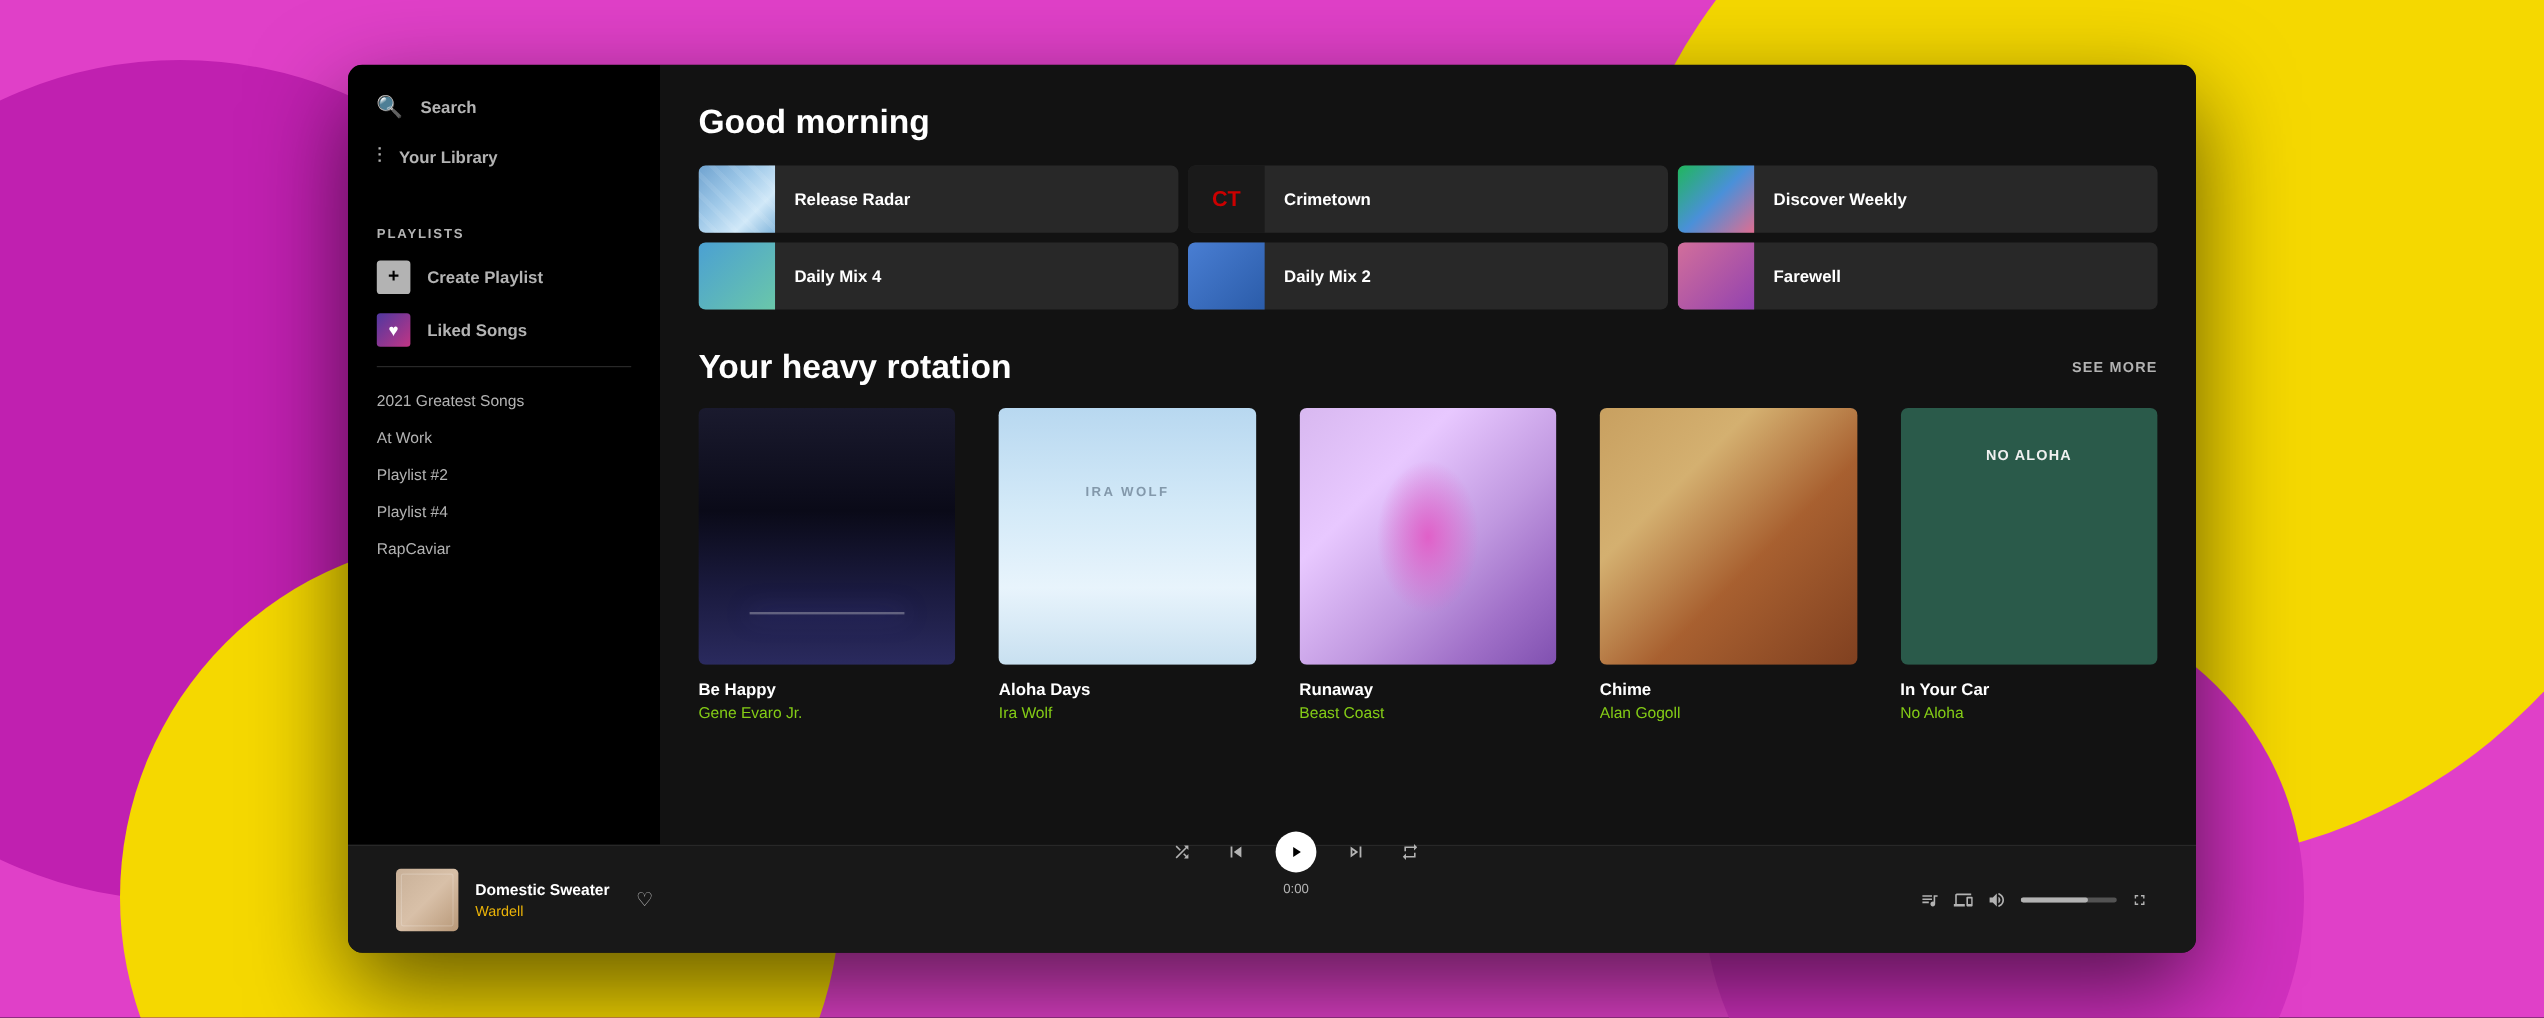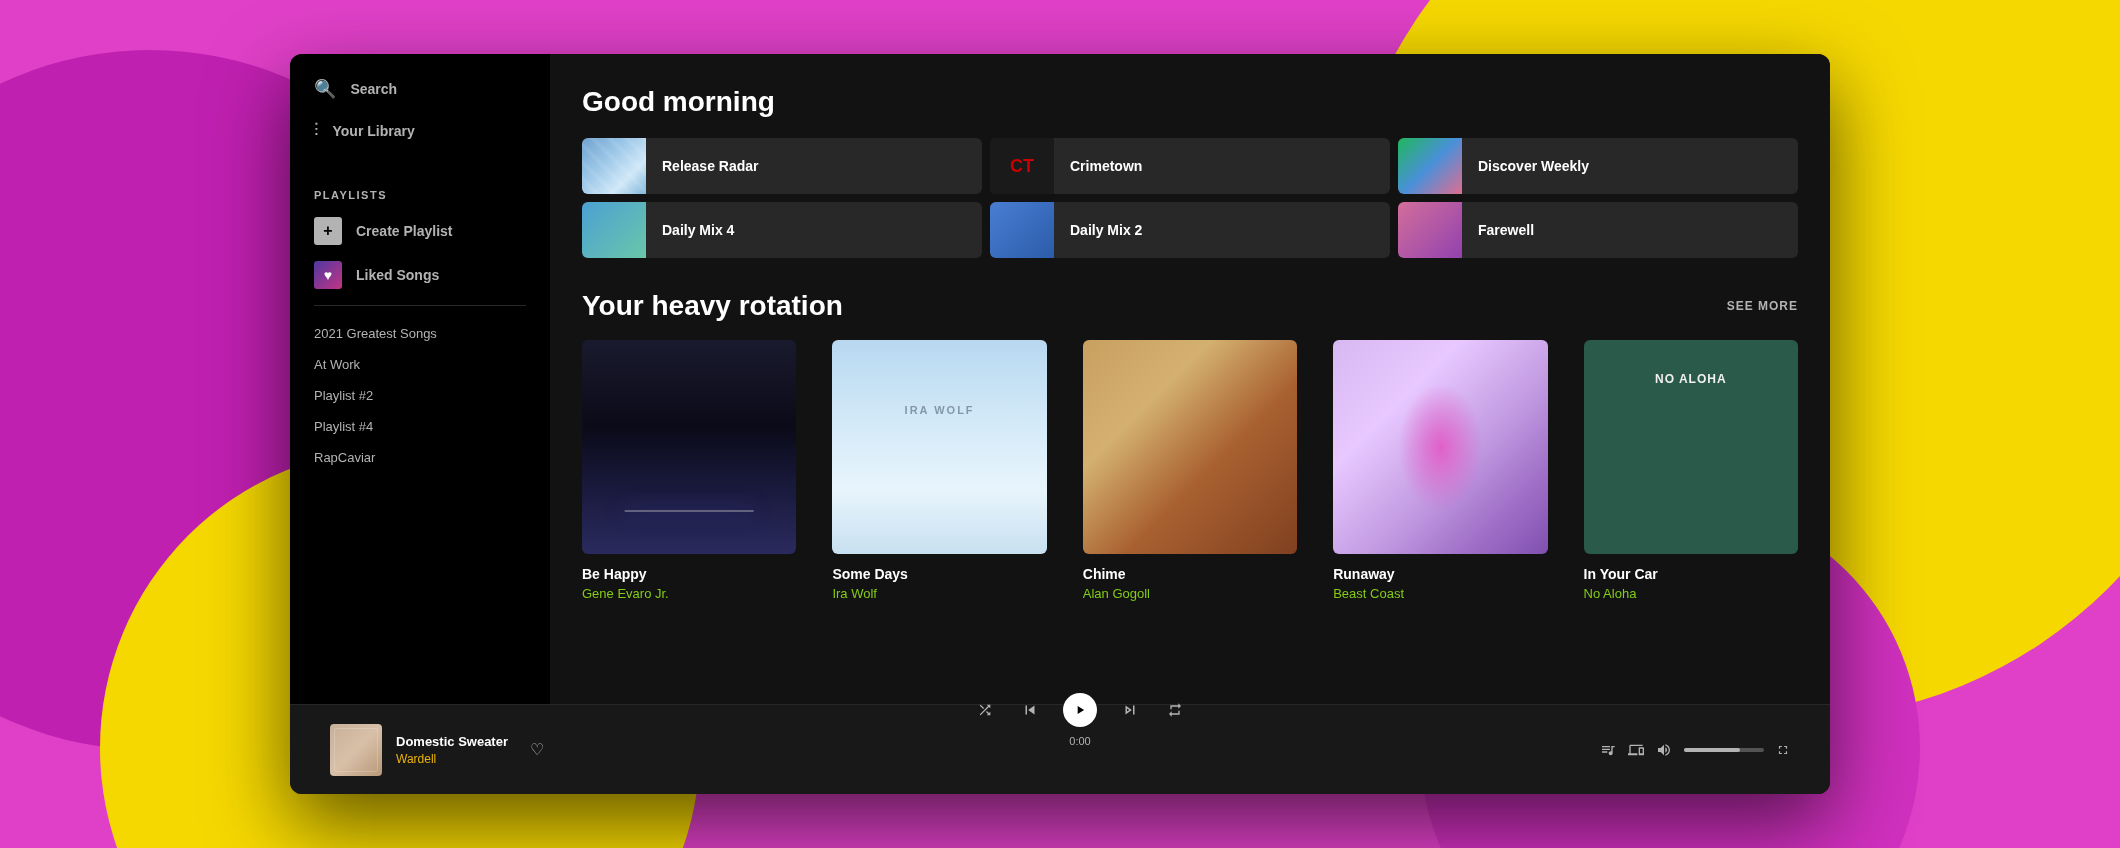--- a/index.html
+++ b/index.html
@@ -654,38 +654,38 @@
             <div class="art-be-happy"></div>
           </div>
           <div class="rotation-card-title">Be Happy</div>
           <div class="rotation-card-artist">Gene Evaro Jr.</div>
         </div>
 
         <div class="rotation-card">
           <div class="rotation-card-thumb">
             <div class="art-some-days"></div>
           </div>
-          <div class="rotation-card-title">Some Days</div>
+          <div class="rotation-card-title">Aloha Days</div>
           <div class="rotation-card-artist">Ira Wolf</div>
+        </div>
+
+        <div class="rotation-card">
+          <div class="rotation-card-thumb">
+            <div class="art-runaway"></div>
+          </div>
+          <div class="rotation-card-title">Runaway</div>
+          <div class="rotation-card-artist">Beast Coast</div>
         </div>
 
         <div class="rotation-card">
           <div class="rotation-card-thumb">
             <div class="art-chime"></div>
           </div>
           <div class="rotation-card-title">Chime</div>
           <div class="rotation-card-artist">Alan Gogoll</div>
-        </div>
-
-        <div class="rotation-card">
-          <div class="rotation-card-thumb">
-            <div class="art-runaway"></div>
-          </div>
-          <div class="rotation-card-title">Runaway</div>
-          <div class="rotation-card-artist">Beast Coast</div>
         </div>
 
         <div class="rotation-card">
           <div class="rotation-card-thumb">
             <div class="art-in-your-car"></div>
           </div>
           <div class="rotation-card-title">In Your Car</div>
           <div class="rotation-card-artist">No Aloha</div>
         </div>
       </div>

